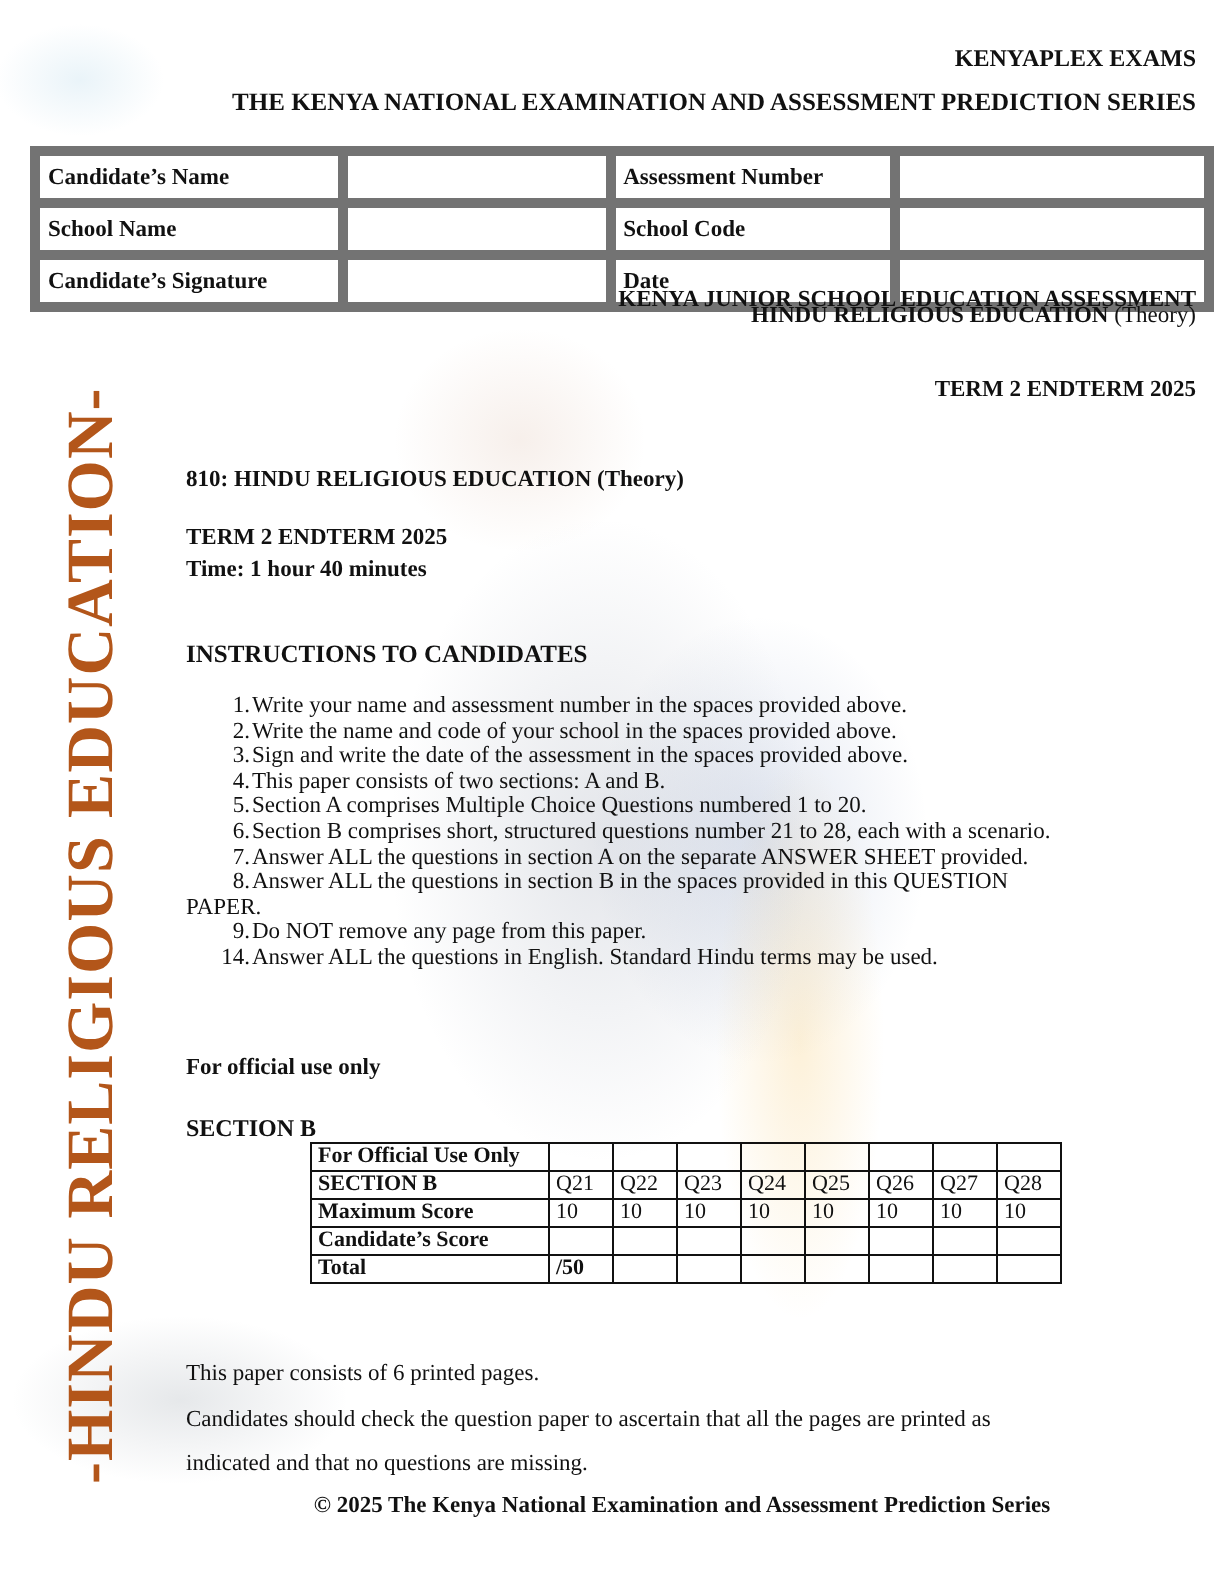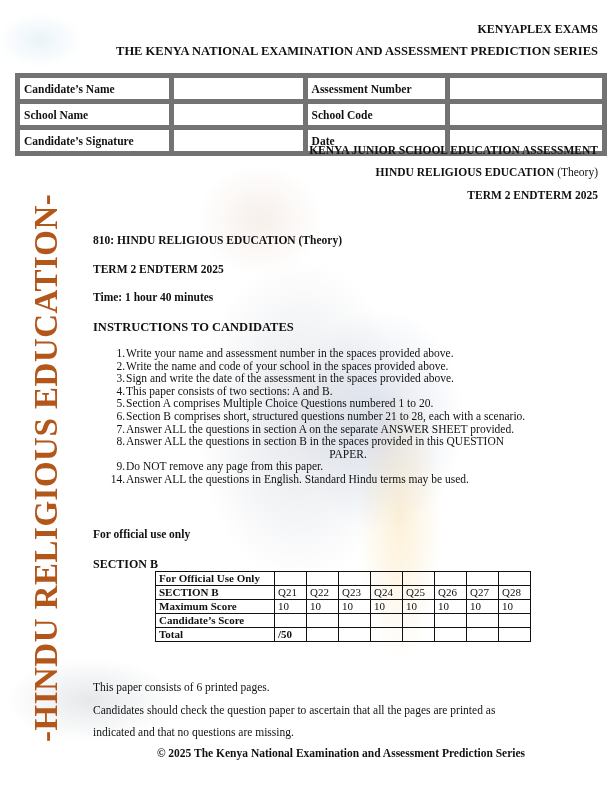--- a/index.html
+++ b/index.html
@@ -20,32 +20,32 @@
   .sidebar-title { position:absolute; left:28px; top:742px; width:600px; height:36px;
     transform-origin:0 0; transform:rotate(-90deg);
     font-family:"Liberation Serif",serif; font-weight:bold; font-size:33px; color:#b3561a;
     letter-spacing:0.5px; white-space:nowrap; line-height:36px; }
   .center { position:absolute; left:0; width:598px; text-align:right; font-weight:bold; }
   .hdr1 { top:22px; font-size:12px; }
   .hdr2 { top:44px; font-size:12.5px; }
   table.cand { position:absolute; left:15px; top:73px; width:592px; border-collapse:collapse; font-size:11.5px; }
   table.cand td { border:5px solid #737373; height:21px; padding:0 4px; font-weight:bold; vertical-align:middle; }
   .sub1 { top:144px; font-size:11.5px; }
-  .sub2 { top:166px; font-size:11.5px; }
+  .sub2 { top:152px; font-size:11.5px; }
   .sub2 .normal { font-weight:normal; }
   .sub3 { top:189px; font-size:11.5px; }
   .block { position:absolute; left:93px; font-size:11.5px; font-weight:bold; }
   .b-title { top:234px; }
   .b-term { top:263px; }
-  .b-time { top:291px; }
+  .b-time { top:279px; }
   .b-instr { top:320px; font-size:12.5px; }
   ol.instr { position:absolute; left:93px; top:347px; margin:0; padding:0; list-style:none; font-size:11.5px; line-height:12.6px; width:510px; }
   ol.instr li { position:relative; padding-left:33px; }
   ol.instr li .num { position:absolute; left:14px; width:18px; text-align:right; }
-  .wrap-line { display:block; margin-left:-33px;text-align:center; }
+  .wrap-line { display:block; margin-left:-33px; }
   .b-official { top:528px; }
   .b-sectionb { top:557px; font-size:12px; }
   table.scores { position:absolute; left:155px; top:571px; border-collapse:collapse; font-size:11px; }
   table.scores td { border:1px solid #111; height:13px; padding:0 3px; line-height:13px; }
   table.scores td.lbl { width:112px; font-weight:bold; }
   table.scores td.q { width:25px; }
   table.scores td.b { font-weight:bold; }
   .foot { position:absolute; left:93px; font-size:11.5px; }
   .f1 { top:681px; }
   .f2 { top:704px; }

